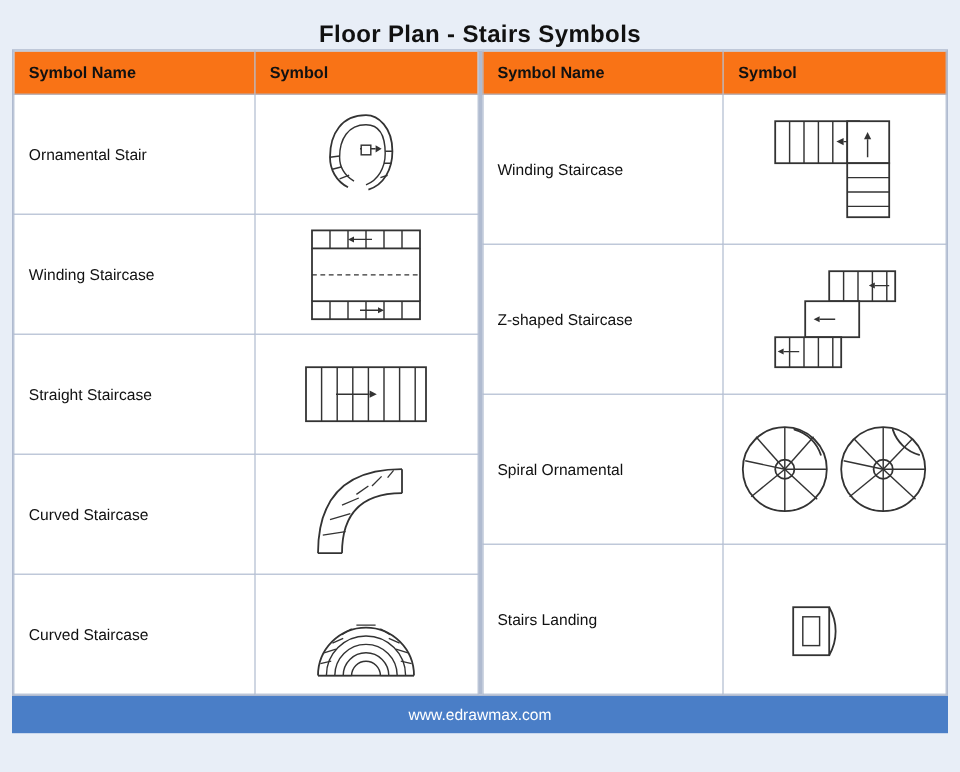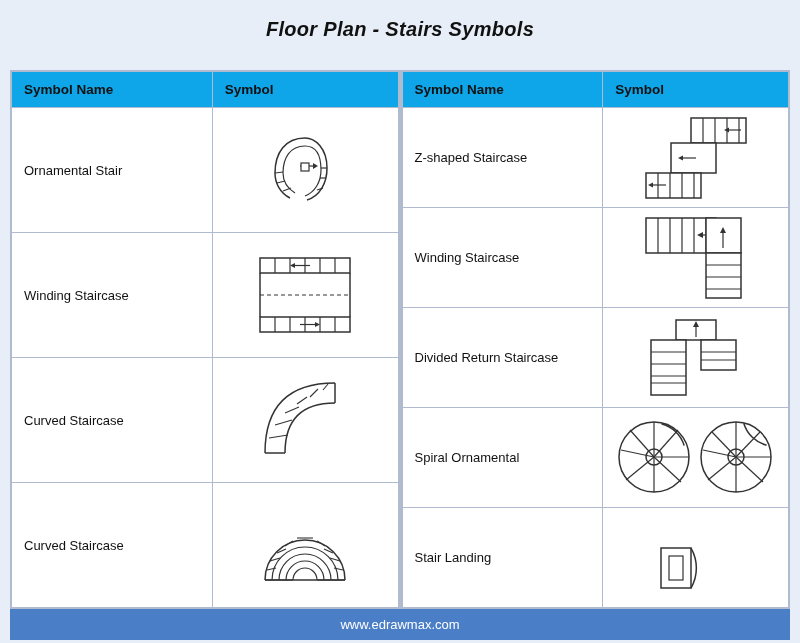--- a/index.html
+++ b/index.html
@@ -9,37 +9,36 @@
       display: flex;
       flex-direction: column;
       align-items: center;
       min-height: 643px;
       padding: 18px 10px 0;
     }
     h1 {
       font-size: 20px;
       font-weight: bold;
       color: #111;
-      margin-bottom: 29px;
+      margin-bottom: 0;
       letter-spacing: 0.3px;
-      font-style: italic;
     }
     .main-container {
       background: white;
       border: 1.5px solid #b0bbd0;
       display: flex;
       width: 780px;
     }
     .half-table {
       flex: 1;
       border-collapse: collapse;
       border: none;
     }
     .half-table th {
-      background: #0ea5e9;
+      background: #f97316;
       font-size: 13.5px;
       font-weight: bold;
       color: #111;
       border: 1.5px solid #b0bbd0;
       padding: 10px 12px;
       text-align: left;
     }
     .half-table td {
       border: 1.5px solid #b0bbd0;
       vertical-align: middle;
@@ -143,20 +142,40 @@
             <polygon points="60,72 65,74.5 60,77" fill="#333"></polygon>
 
             <line x1="5" y1="23" x2="5" y2="67" stroke="#333" stroke-width="1.5"></line>
             <line x1="95" y1="23" x2="95" y2="67" stroke="#333" stroke-width="1.5"></line>
 
             <line x1="5" y1="45" x2="95" y2="45" stroke="#333" stroke-width="1" stroke-dasharray="4,3"></line>
           </svg>
         </td>
       </tr>
 
+      <tr>
+        <td class="name-cell">Straight Staircase</td>
+        <td class="symbol-cell">
+          <svg width="110" height="65" viewBox="0 0 110 65">
+
+            <rect x="5" y="10" width="100" height="45" fill="white" stroke="#333" stroke-width="1.5"></rect>
+
+            <line x1="18" y1="10" x2="18" y2="55" stroke="#333" stroke-width="1.2"></line>
+            <line x1="31" y1="10" x2="31" y2="55" stroke="#333" stroke-width="1.2"></line>
+            <line x1="44" y1="10" x2="44" y2="55" stroke="#333" stroke-width="1.2"></line>
+            <line x1="57" y1="10" x2="57" y2="55" stroke="#333" stroke-width="1.2"></line>
+            <line x1="70" y1="10" x2="70" y2="55" stroke="#333" stroke-width="1.2"></line>
+            <line x1="83" y1="10" x2="83" y2="55" stroke="#333" stroke-width="1.2"></line>
+            <line x1="96" y1="10" x2="96" y2="55" stroke="#333" stroke-width="1.2"></line>
+
+            <line x1="30" y1="32.5" x2="58" y2="32.5" stroke="#333" stroke-width="1.3"></line>
+            <polygon points="58,29.5 64,32.5 58,35.5" fill="#333"></polygon>
+          </svg>
+        </td>
+      </tr>
 
       <tr>
         <td class="name-cell">Curved Staircase</td>
         <td class="symbol-cell">
           <svg width="100" height="95" viewBox="0 0 100 95">
 
             <path d="M10,80 Q10,10 80,10" fill="none" stroke="#333" stroke-width="1.5"></path>
 
             <path d="M30,80 Q30,30 80,30" fill="none" stroke="#333" stroke-width="1.5"></path>
 
@@ -212,51 +231,20 @@
   <table class="half-table">
     <thead>
       <tr>
         <th>Symbol Name</th>
         <th>Symbol</th>
       </tr>
     </thead>
     <tbody>
 
       <tr>
-        <td class="name-cell">Z-shaped Staircase</td>
-        <td class="symbol-cell">
-          <svg width="110" height="90" viewBox="0 0 110 90">
-
-            <rect x="50" y="5" width="55" height="25" fill="white" stroke="#333" stroke-width="1.5"></rect>
-            <line x1="62" y1="5" x2="62" y2="30" stroke="#333" stroke-width="1.2"></line>
-            <line x1="74" y1="5" x2="74" y2="30" stroke="#333" stroke-width="1.2"></line>
-            <line x1="86" y1="5" x2="86" y2="30" stroke="#333" stroke-width="1.2"></line>
-            <line x1="98" y1="5" x2="98" y2="30" stroke="#333" stroke-width="1.2"></line>
-
-            <line x1="100" y1="17" x2="88" y2="17" stroke="#333" stroke-width="1.2"></line>
-            <polygon points="88,14.5 83,17 88,19.5" fill="#333"></polygon>
-
-            <rect x="30" y="30" width="45" height="30" fill="white" stroke="#333" stroke-width="1.5"></rect>
-
-            <line x1="55" y1="45" x2="42" y2="45" stroke="#333" stroke-width="1.2"></line>
-            <polygon points="42,42.5 37,45 42,47.5" fill="#333"></polygon>
-
-            <rect x="5" y="60" width="55" height="25" fill="white" stroke="#333" stroke-width="1.5"></rect>
-            <line x1="17" y1="60" x2="17" y2="85" stroke="#333" stroke-width="1.2"></line>
-            <line x1="29" y1="60" x2="29" y2="85" stroke="#333" stroke-width="1.2"></line>
-            <line x1="41" y1="60" x2="41" y2="85" stroke="#333" stroke-width="1.2"></line>
-            <line x1="53" y1="60" x2="53" y2="85" stroke="#333" stroke-width="1.2"></line>
-
-            <line x1="25" y1="72" x2="12" y2="72" stroke="#333" stroke-width="1.2"></line>
-            <polygon points="12,69.5 7,72 12,74.5" fill="#333"></polygon>
-          </svg>
-        </td>
-      </tr>
-
-      <tr>
         <td class="name-cell">Winding Staircase</td>
         <td class="symbol-cell">
           <svg width="110" height="90" viewBox="0 0 110 90">
 
             <rect x="5" y="5" width="70" height="35" fill="white" stroke="#333" stroke-width="1.5"></rect>
             <line x1="17" y1="5" x2="17" y2="40" stroke="#333" stroke-width="1.2"></line>
             <line x1="29" y1="5" x2="29" y2="40" stroke="#333" stroke-width="1.2"></line>
             <line x1="41" y1="5" x2="41" y2="40" stroke="#333" stroke-width="1.2"></line>
             <line x1="53" y1="5" x2="53" y2="40" stroke="#333" stroke-width="1.2"></line>
             <line x1="65" y1="5" x2="65" y2="40" stroke="#333" stroke-width="1.2"></line>
@@ -271,41 +259,50 @@
 
             <rect x="65" y="40" width="35" height="45" fill="white" stroke="#333" stroke-width="1.5"></rect>
             <line x1="65" y1="52" x2="100" y2="52" stroke="#333" stroke-width="1.2"></line>
             <line x1="65" y1="64" x2="100" y2="64" stroke="#333" stroke-width="1.2"></line>
             <line x1="65" y1="76" x2="100" y2="76" stroke="#333" stroke-width="1.2"></line>
           </svg>
         </td>
       </tr>
 
       <tr>
-        <td class="name-cell">Divided Return Staircase</td>
-        <td class="symbol-cell">
-          <svg width="100" height="85" viewBox="0 0 100 85">
-
-            <rect x="30" y="5" width="40" height="20" fill="white" stroke="#333" stroke-width="1.5"></rect>
-
-            <line x1="50" y1="22" x2="50" y2="12" stroke="#333" stroke-width="1.2"></line>
-            <polygon points="47,12 50,6 53,12" fill="#333"></polygon>
-
-            <rect x="5" y="25" width="35" height="55" fill="white" stroke="#333" stroke-width="1.5"></rect>
-            <line x1="5" y1="37" x2="40" y2="37" stroke="#333" stroke-width="1.2"></line>
-            <line x1="5" y1="49" x2="40" y2="49" stroke="#333" stroke-width="1.2"></line>
-            <line x1="5" y1="61" x2="40" y2="61" stroke="#333" stroke-width="1.2"></line>
-            <line x1="5" y1="68" x2="40" y2="68" stroke="#333" stroke-width="1.2"></line>
-
-            <rect x="55" y="25" width="35" height="30" fill="white" stroke="#333" stroke-width="1.5"></rect>
-            <line x1="55" y1="37" x2="90" y2="37" stroke="#333" stroke-width="1.2"></line>
-            <line x1="55" y1="45" x2="90" y2="45" stroke="#333" stroke-width="1.2"></line>
-          </svg>
-        </td>
-      </tr>
+        <td class="name-cell">Z-shaped Staircase</td>
+        <td class="symbol-cell">
+          <svg width="110" height="90" viewBox="0 0 110 90">
+
+            <rect x="50" y="5" width="55" height="25" fill="white" stroke="#333" stroke-width="1.5"></rect>
+            <line x1="62" y1="5" x2="62" y2="30" stroke="#333" stroke-width="1.2"></line>
+            <line x1="74" y1="5" x2="74" y2="30" stroke="#333" stroke-width="1.2"></line>
+            <line x1="86" y1="5" x2="86" y2="30" stroke="#333" stroke-width="1.2"></line>
+            <line x1="98" y1="5" x2="98" y2="30" stroke="#333" stroke-width="1.2"></line>
+
+            <line x1="100" y1="17" x2="88" y2="17" stroke="#333" stroke-width="1.2"></line>
+            <polygon points="88,14.5 83,17 88,19.5" fill="#333"></polygon>
+
+            <rect x="30" y="30" width="45" height="30" fill="white" stroke="#333" stroke-width="1.5"></rect>
+
+            <line x1="55" y1="45" x2="42" y2="45" stroke="#333" stroke-width="1.2"></line>
+            <polygon points="42,42.5 37,45 42,47.5" fill="#333"></polygon>
+
+            <rect x="5" y="60" width="55" height="25" fill="white" stroke="#333" stroke-width="1.5"></rect>
+            <line x1="17" y1="60" x2="17" y2="85" stroke="#333" stroke-width="1.2"></line>
+            <line x1="29" y1="60" x2="29" y2="85" stroke="#333" stroke-width="1.2"></line>
+            <line x1="41" y1="60" x2="41" y2="85" stroke="#333" stroke-width="1.2"></line>
+            <line x1="53" y1="60" x2="53" y2="85" stroke="#333" stroke-width="1.2"></line>
+
+            <line x1="25" y1="72" x2="12" y2="72" stroke="#333" stroke-width="1.2"></line>
+            <polygon points="12,69.5 7,72 12,74.5" fill="#333"></polygon>
+          </svg>
+        </td>
+      </tr>
+
 
       <tr>
         <td class="name-cell">Spiral Ornamental</td>
         <td class="symbol-cell">
           <svg width="160" height="95" viewBox="0 0 160 95">
 
             <circle cx="38" cy="47" r="35" fill="white" stroke="#333" stroke-width="1.5"></circle>
             <circle cx="38" cy="47" r="8" fill="white" stroke="#333" stroke-width="1.5"></circle>
 
             <line x1="38" y1="47" x2="73" y2="47" stroke="#333" stroke-width="1.2"></line>
@@ -330,21 +327,21 @@
             <line x1="120" y1="47" x2="92" y2="70" stroke="#333" stroke-width="1.2"></line>
             <line x1="120" y1="47" x2="120" y2="82" stroke="#333" stroke-width="1.2"></line>
             <line x1="120" y1="47" x2="147" y2="72" stroke="#333" stroke-width="1.2"></line>
 
             <path d="M150,35 A32,32 0 0,1 128,14" fill="none" stroke="#333" stroke-width="1.5" stroke-linecap="round"></path>
           </svg>
         </td>
       </tr>
 
       <tr>
-        <td class="name-cell">Stair Landing</td>
+        <td class="name-cell">Stairs Landing</td>
         <td class="symbol-cell">
           <svg width="90" height="90" viewBox="0 0 90 90">
 
             <rect x="10" y="35" width="30" height="40" fill="white" stroke="#333" stroke-width="1.5"></rect>
 
             <path d="M40,35 A40,40 0 0,1 40,75" fill="none" stroke="#333" stroke-width="1.5"></path>
 
             <line x1="40" y1="35" x2="40" y2="35" stroke="#333" stroke-width="1.5"></line>
 
             <rect x="18" y="43" width="14" height="24" fill="white" stroke="#333" stroke-width="1.2"></rect>

